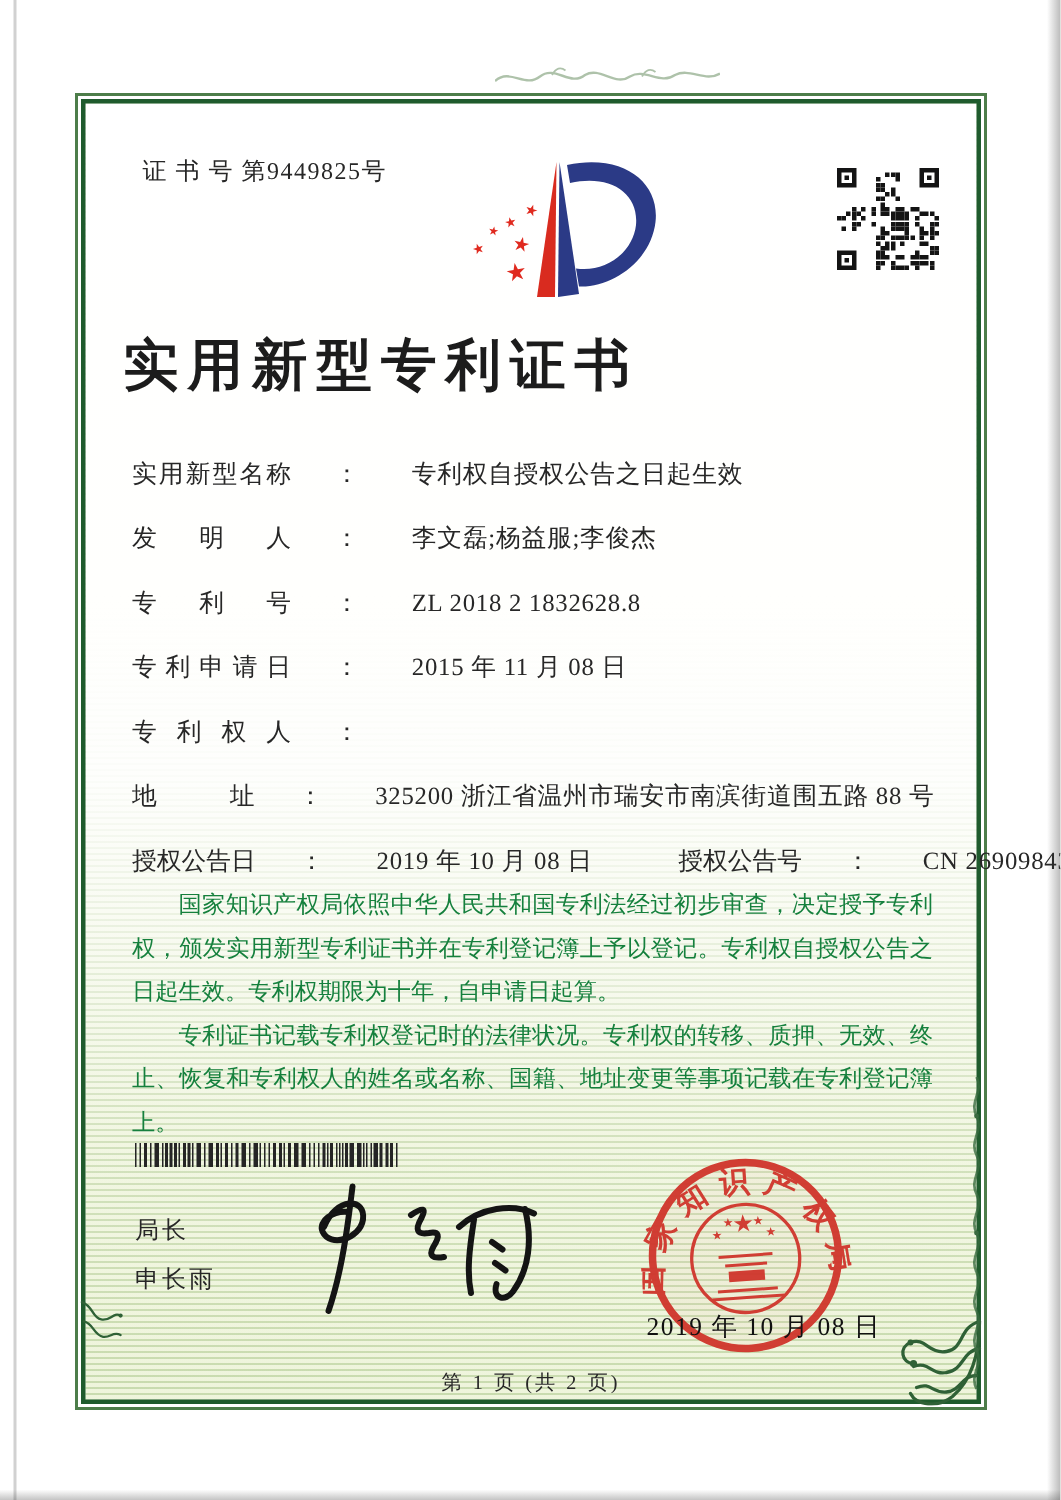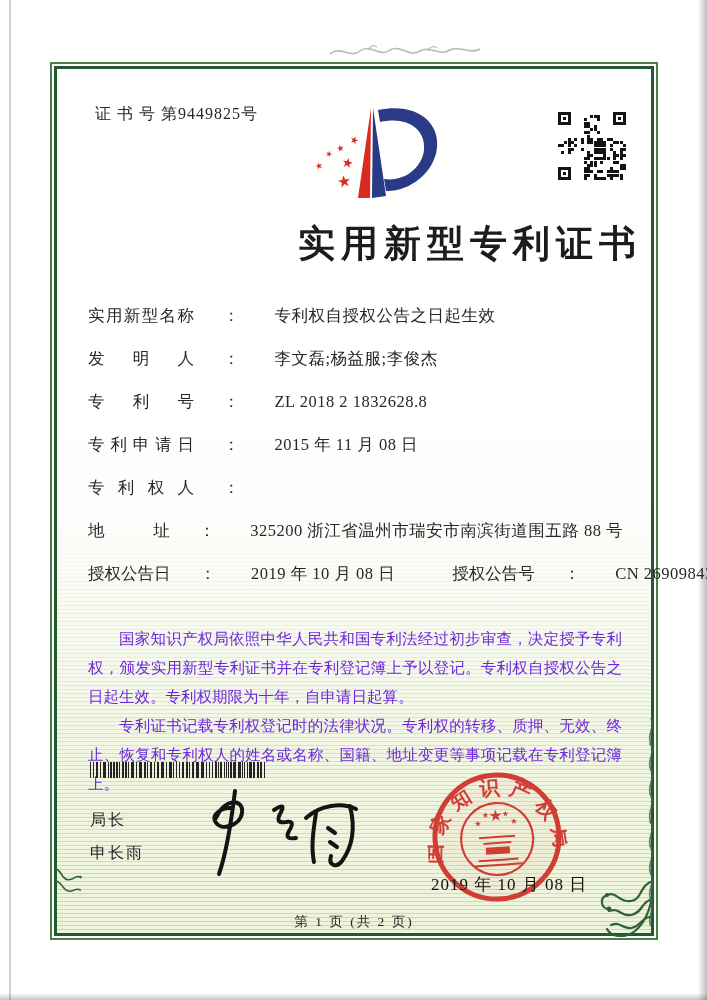--- a/index.html
+++ b/index.html
@@ -26,34 +26,34 @@
   .logo{position:absolute;left:298px;top:100px;width:155px;height:108px;}
 
   
   .qr{position:absolute;left:558px;top:112px;width:68px;height:68px;background:#fff;}
   .qr .qr-mods{position:absolute;left:0;top:0;width:100%;height:100%;}
   .qr .qr-mods i{position:absolute;width:3px;height:3px;background:#141414;}
   .qr .qr-f{position:absolute;width:13px;height:13px;border:3px solid #141414;box-sizing:border-box;background:#fff;}
   .qr .qr-f::after{content:"";position:absolute;left:2px;top:2px;width:3px;height:3px;background:#141414;}
   .qr .f1{left:0;top:0}.qr .f2{right:0;top:0}.qr .f3{left:0;bottom:0}
 
-  .title{position:absolute;left:50px;top:219px;width:592px;text-align:right;
-         font-size:37px;font-weight:bold;letter-spacing:6px;color:#1c1c1c;}
+  .title{position:absolute;left:50px;top:219px;width:592px;text-align:left;
+         font-size:37px;font-weight:bold;letter-spacing:6px;color:#1c1c1c;padding-left:32px;}
 
   
   .fields{position:absolute;left:88px;top:294px;width:535px;font-size:16.5px;}
   .frow{height:43px;display:flex;align-items:center;white-space:nowrap;gap:29px;}
   .flabel{display:inline-block;width:106px;text-align:justify;text-align-last:justify;}
   .fcolon{display:inline-block;margin-right:6px;}
   .fvalue{letter-spacing:.5px;}
   .fvalue.fixed{display:inline-block;width:168px;}
   .flabel2{display:inline-block;width:112px;text-align:justify;text-align-last:justify;margin-left:28px;}
 
-  .paras{position:absolute;left:88px;top:624px;width:534px;font-size:15.5px;line-height:29px;
-         text-align:justify;color:#6d28d9;}
+  .paras{position:absolute;left:88px;top:589px;width:534px;font-size:15.5px;line-height:29px;
+         text-align:justify;color:#15803d;}
   .paras p{margin:0;text-indent:2em;}
 
   
   .barcode{position:absolute;left:90px;top:762px;width:178px;height:16px;background:#fff0;}
   .barcode i{position:absolute;top:0;bottom:0;background:#252525;}
 
   .signer-title{position:absolute;left:90px;top:810px;font-size:16px;letter-spacing:2px;}
   .signer-name{position:absolute;left:90px;top:843px;font-size:16px;letter-spacing:2px;}
   .signature{position:absolute;left:190px;top:786px;width:178px;height:92px;}
 

